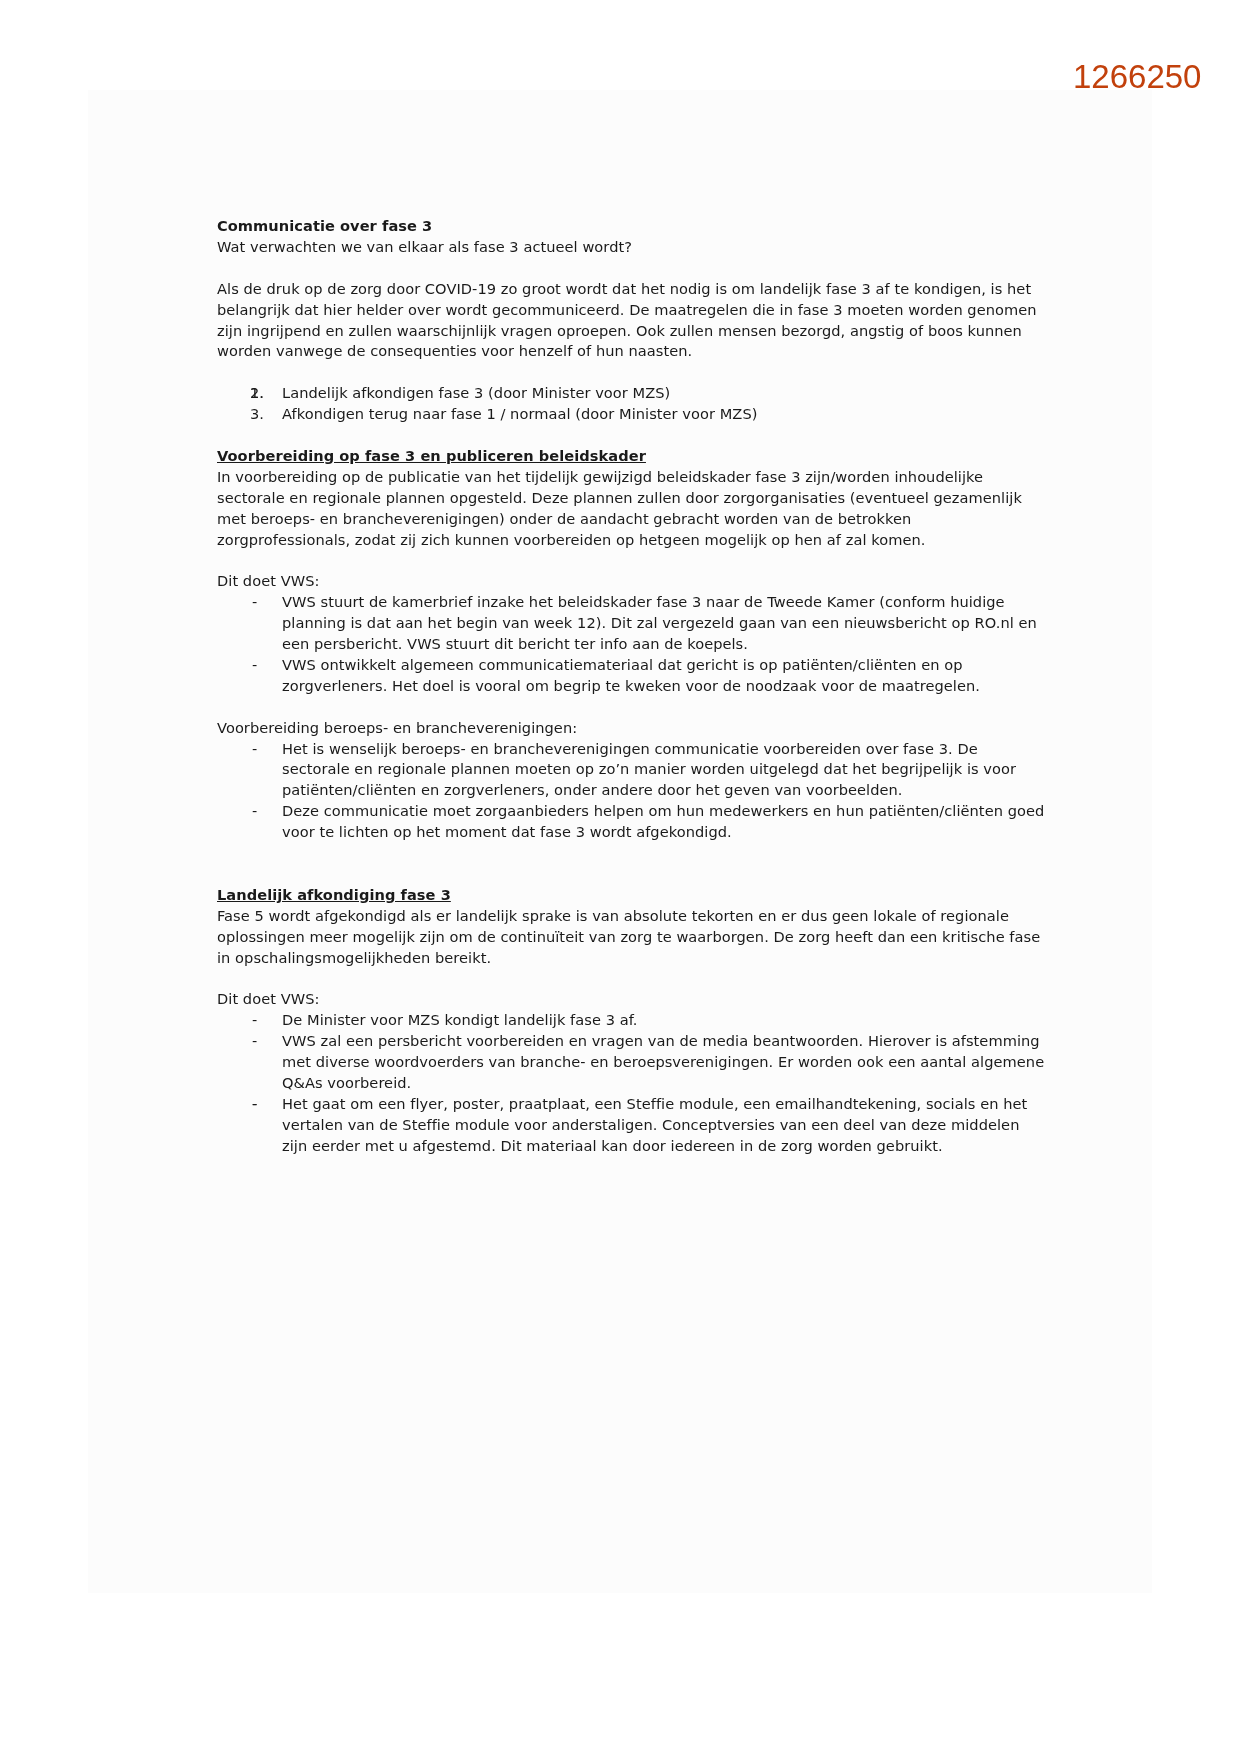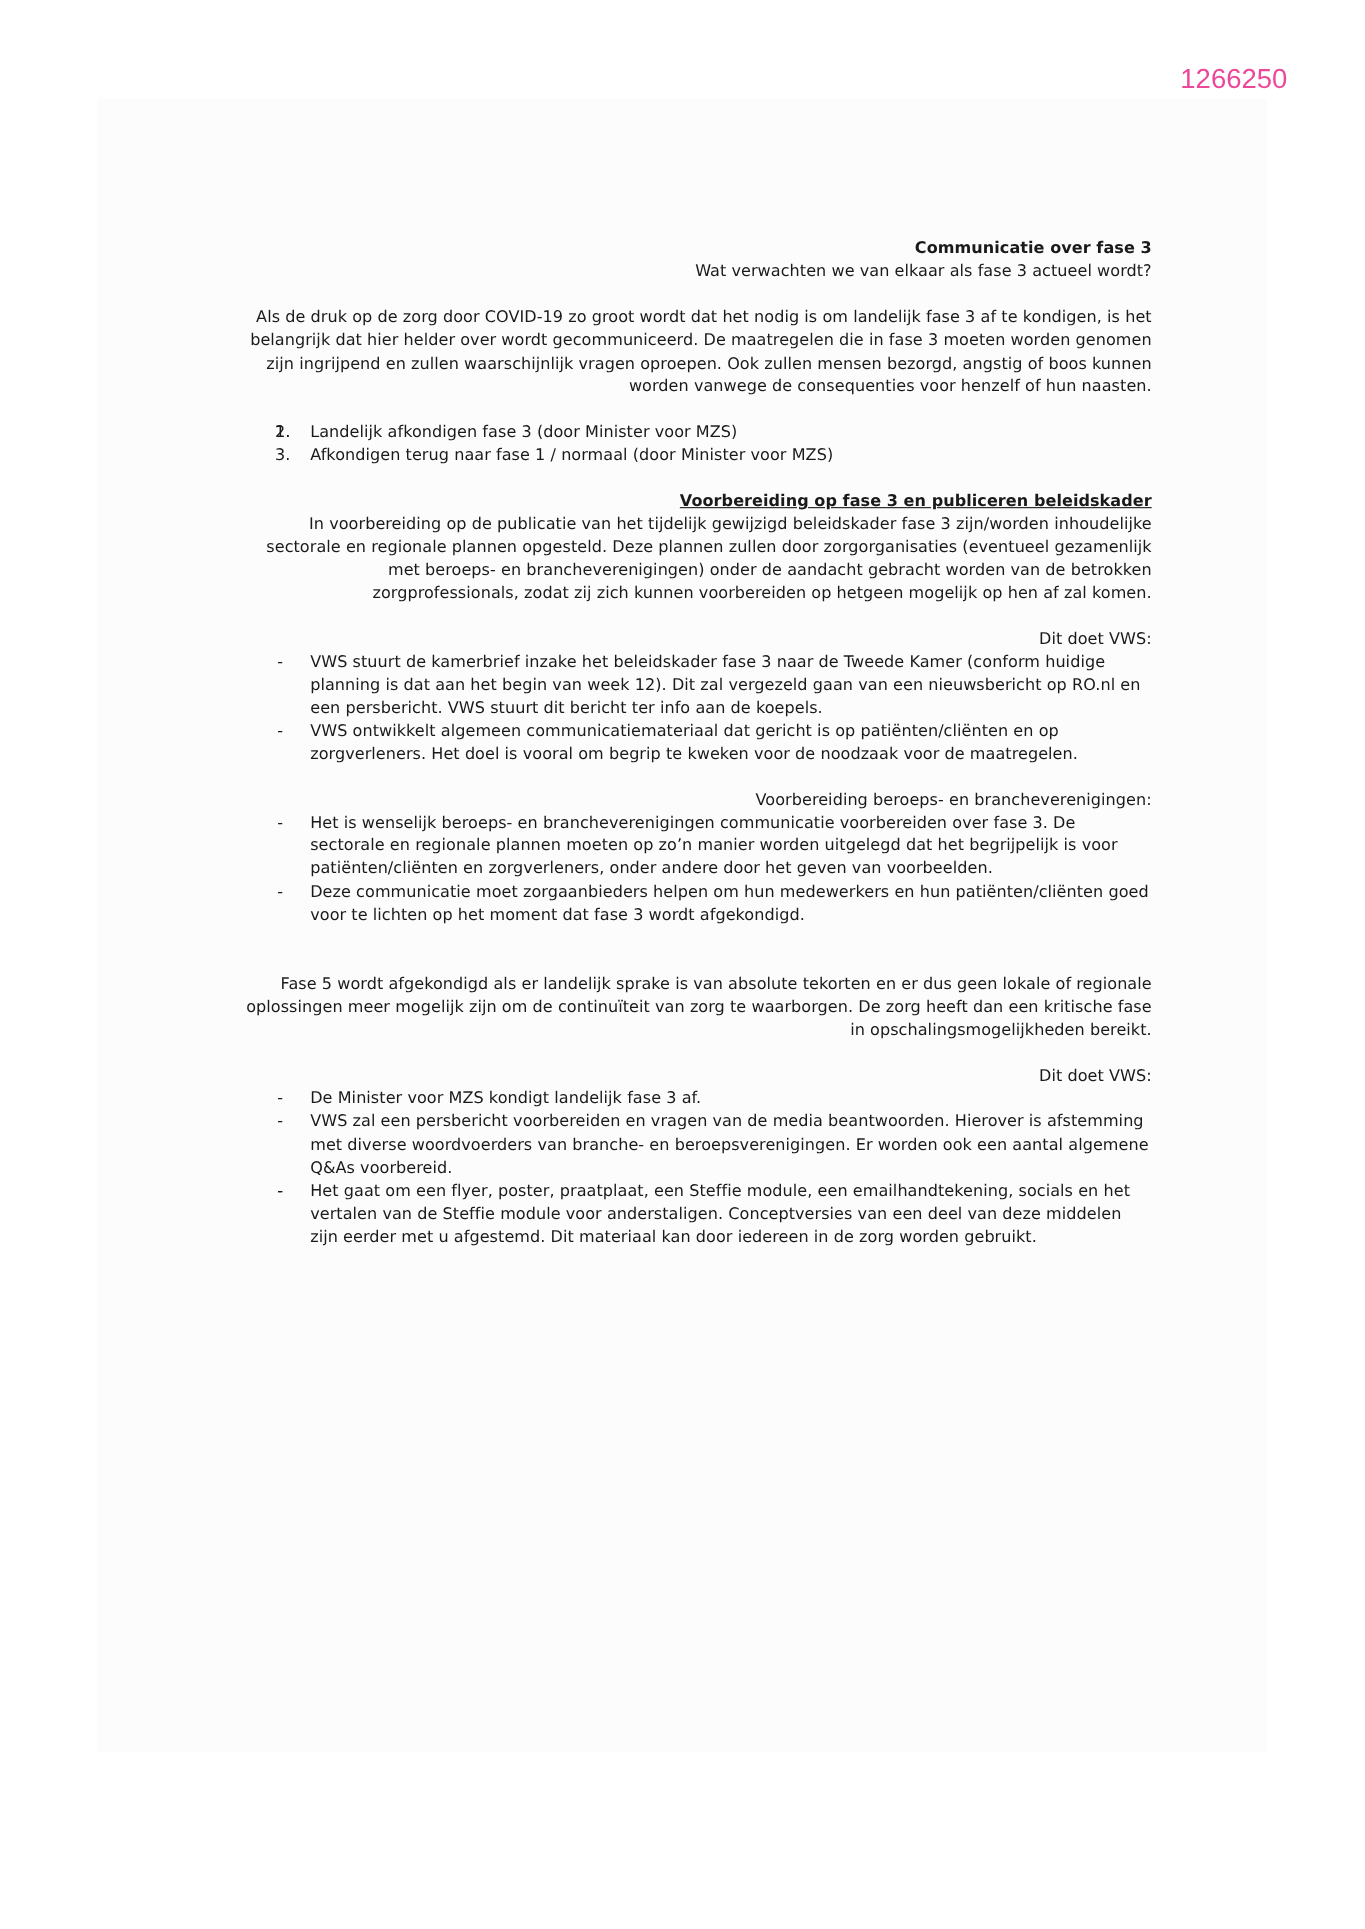--- a/index.html
+++ b/index.html
@@ -2,31 +2,31 @@
 <html><head>
 <meta charset="utf-8">
 <style>
   html, body { margin:0; padding:0; }
   body {
     width:1241px; height:1754px; background:#ffffff; position:relative; overflow:hidden;
     font-family:"DejaVu Sans", sans-serif; color:#1a1a1a;
   }
   .doc-id {
     position:absolute; left:1073px; top:58px;
-    font-family:"Liberation Sans", sans-serif; font-size:25px; color:#ec4899;
+    font-family:"Liberation Sans", sans-serif; font-size:33px; color:#c2410c;
   }
   .scan {
     position:absolute; left:88px; top:90px; width:1064px; height:1503px;
     background:#fcfcfc;
   }
   .content {
     position:absolute; left:217px; top:216px; width:830px;
     font-size:14.6px; line-height:20.9px; letter-spacing:0.05px;
   }
-  .content p { margin:0;text-align:right; }
+  .content p { margin:0; }
   .title { font-weight:bold; }
   .heading { font-weight:bold; text-decoration:underline; }
   .gap { height:20.9px; }
   .gap-big { height:41.8px; }
   ol.num-list, ul.dash-list { margin:0; padding:0; list-style:none; }
   ol.num-list li, ul.dash-list li { position:relative; padding-left:65px; }
   ol.num-list li .marker { position:absolute; left:33px; top:0; }
   ul.dash-list li .marker { position:absolute; left:35px; top:0; }
 </style>
 </head>
@@ -58,20 +58,21 @@
     <li><span class="marker">-</span><span>VWS ontwikkelt algemeen communicatiemateriaal dat gericht is op patiënten/cliënten en op zorgverleners. Het doel is vooral om begrip te kweken voor de noodzaak voor de maatregelen.</span></li>
   </ul>
   <div class="gap"></div>
   <p>Voorbereiding beroeps- en brancheverenigingen:</p>
   <ul class="dash-list">
     <li><span class="marker">-</span><span>Het is wenselijk beroeps- en brancheverenigingen communicatie voorbereiden over fase 3. De sectorale en regionale plannen moeten op zo’n manier worden uitgelegd dat het begrijpelijk is voor patiënten/cliënten en zorgverleners, onder andere door het geven van voorbeelden.</span></li>
     <li><span class="marker">-</span><span>Deze communicatie moet zorgaanbieders helpen om hun medewerkers en hun patiënten/cliënten goed voor te lichten op het moment dat fase 3 wordt afgekondigd.</span></li>
   </ul>
   <div class="gap-big"></div>
 
+  <p class="heading">Landelijk afkondiging fase 3</p>
   <p>Fase 5 wordt afgekondigd als er landelijk sprake is van absolute tekorten en er dus geen lokale of regionale oplossingen meer mogelijk zijn om de continuïteit van zorg te waarborgen. De zorg heeft dan een kritische fase in opschalingsmogelijkheden bereikt.</p>
   <div class="gap"></div>
   <p>Dit doet VWS:</p>
   <ul class="dash-list">
     <li><span class="marker">-</span><span>De Minister voor MZS kondigt landelijk fase 3 af.</span></li>
     <li><span class="marker">-</span><span>VWS zal een persbericht voorbereiden en vragen van de media beantwoorden. Hierover is afstemming met diverse woordvoerders van branche- en beroepsverenigingen. Er worden ook een aantal algemene Q&amp;As voorbereid.</span></li>
     <li><span class="marker">-</span></li>
     <li><span class="marker">-</span><span>Het gaat om een flyer, poster, praatplaat, een Steffie module, een emailhandtekening, socials en het vertalen van de Steffie module voor anderstaligen. Conceptversies van een deel van deze middelen zijn eerder met u afgestemd. Dit materiaal kan door iedereen in de zorg worden gebruikt.</span></li>
   </ul>
 </div>

